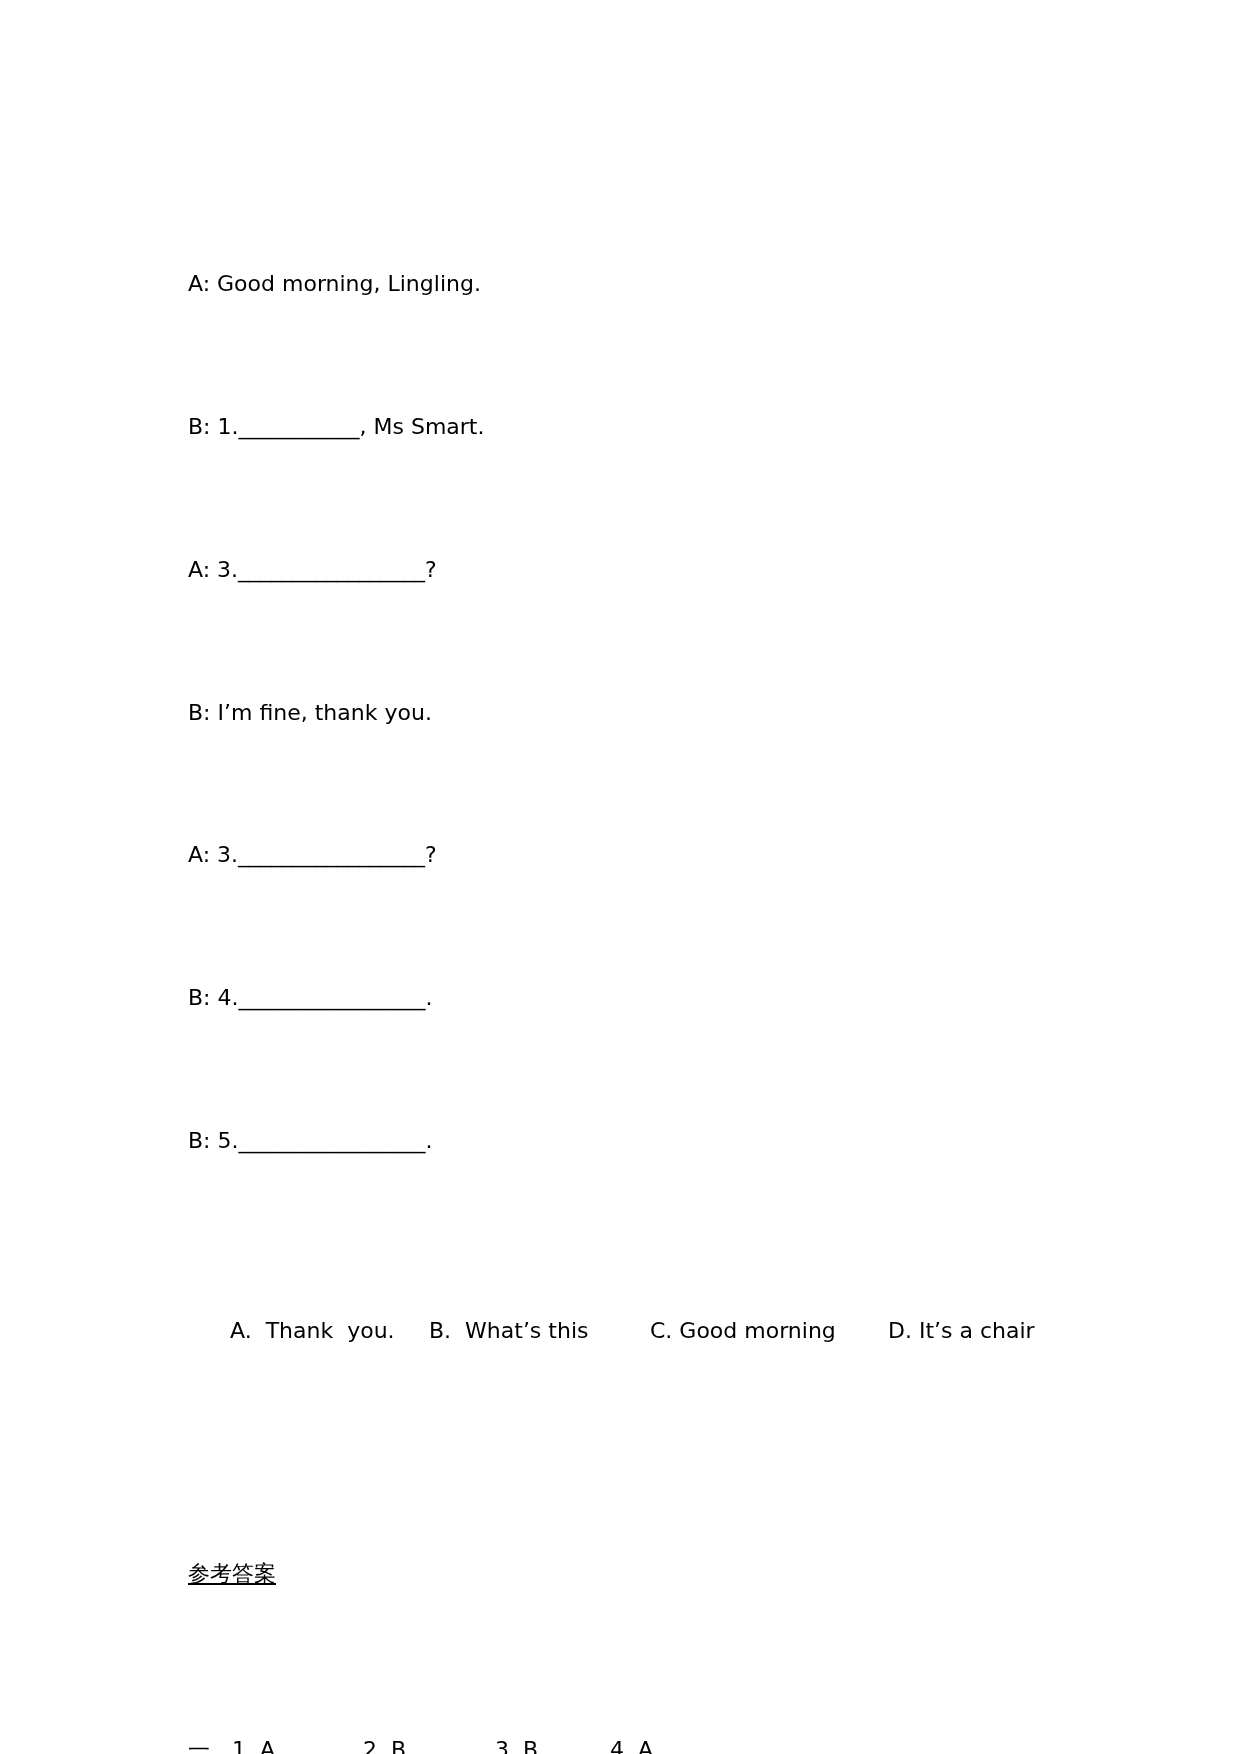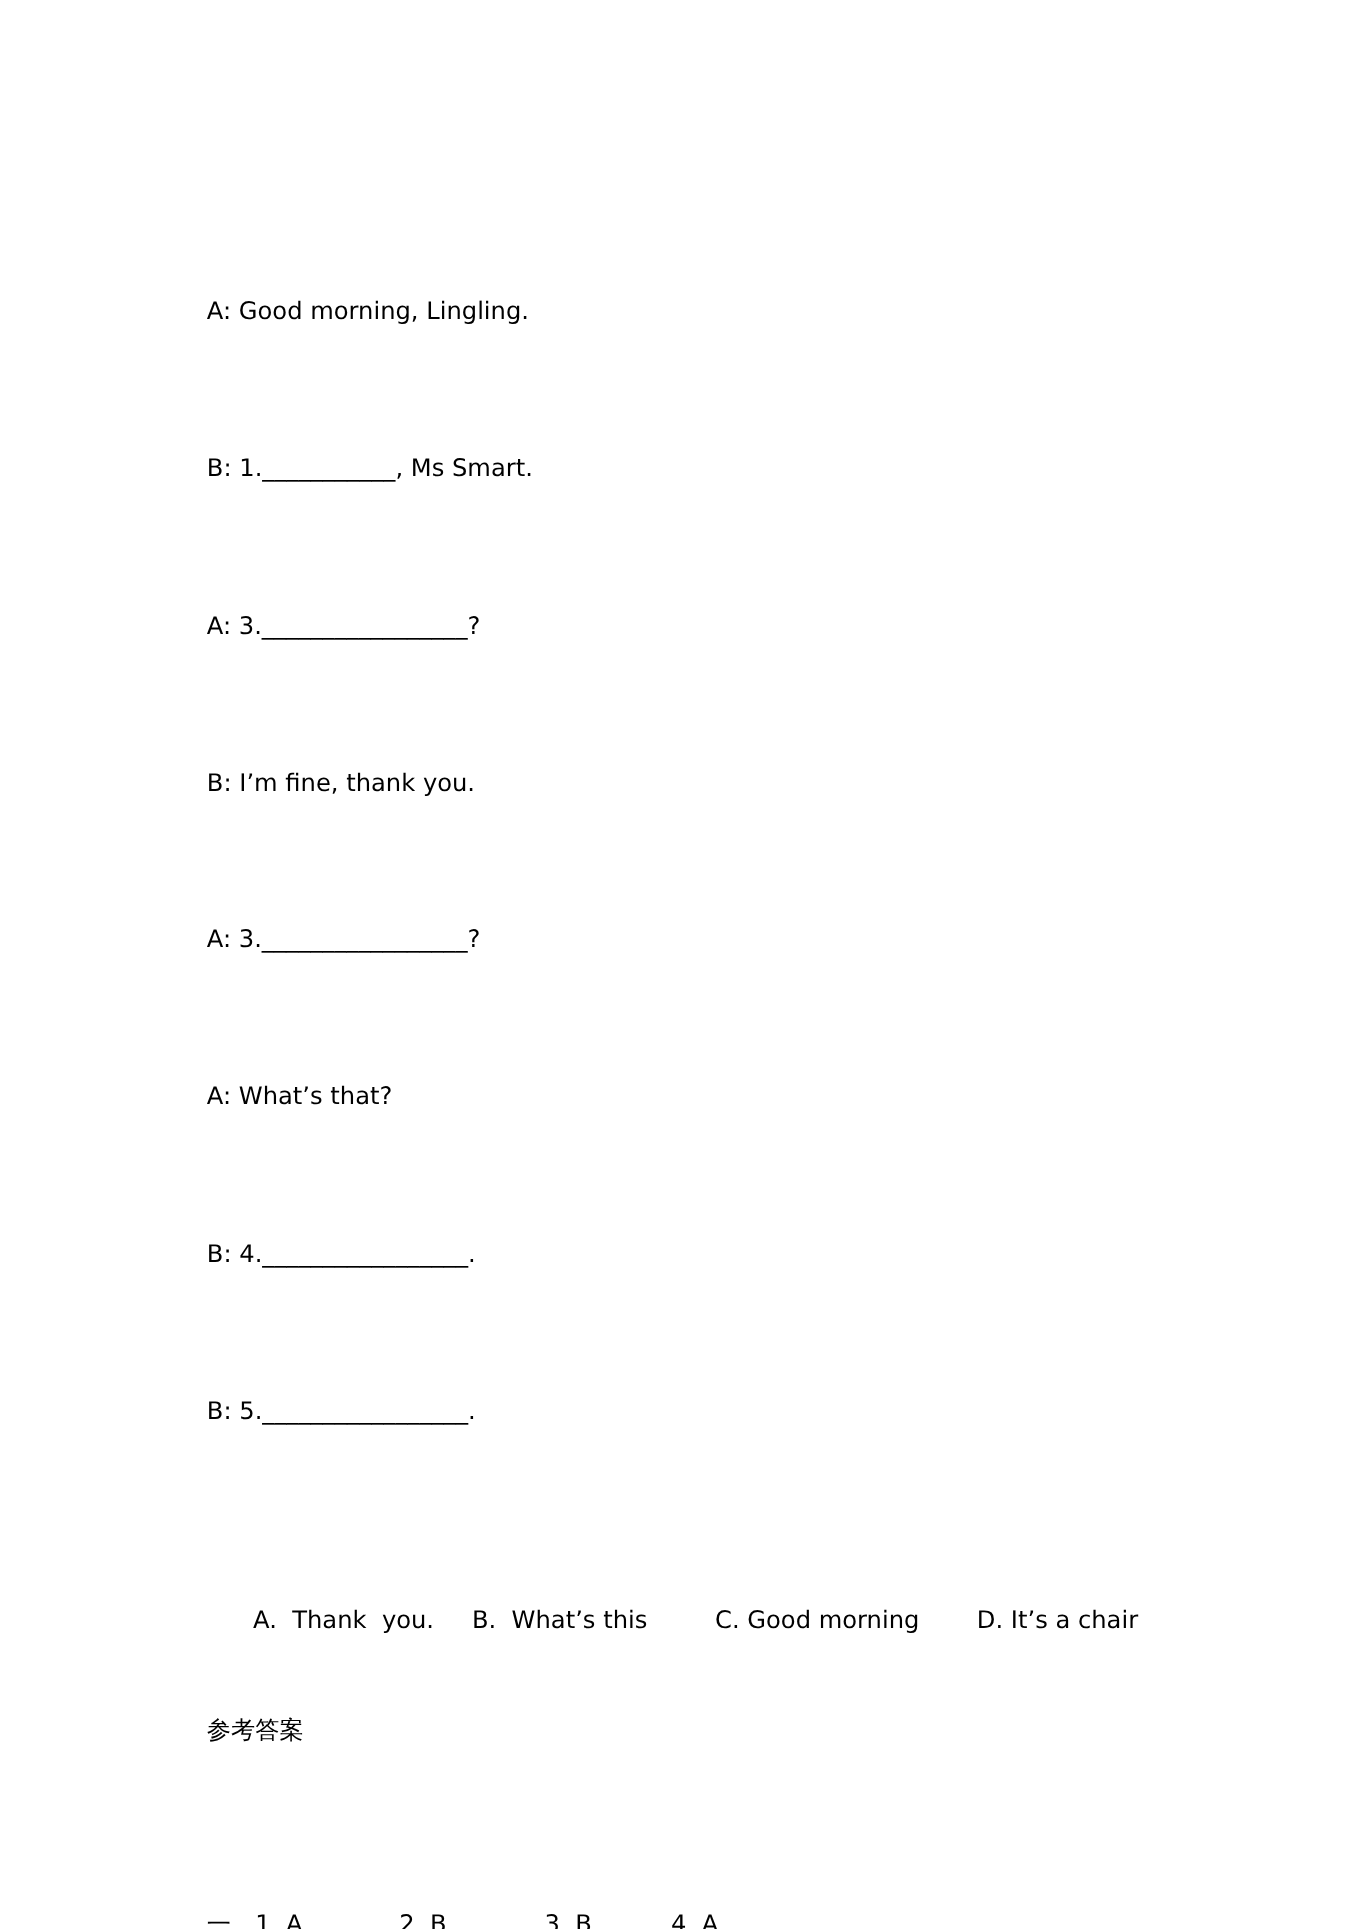--- a/index.html
+++ b/index.html
@@ -47,20 +47,21 @@
     position: absolute;
     left: 188px;
     top: 1445px;
     width: 800px;
     font-size: 22px;
     line-height: 44px;
     white-space: pre;
   }
   .ans-title {
     height: 44px;
+    text-decoration: underline;
   }
   .ans-row {
     position: relative;
     height: 44px;
   }
   .ans-row .ai {
     position: absolute;
     top: 0;
     white-space: pre;
   }
@@ -74,21 +75,20 @@
 <body>
 
 <div class="page">
 
   <section class="dialogue">
     <div class="line">A: Good morning, Lingling.</div>
     <div class="line">B: 1.___________, Ms Smart.</div>
     <div class="line">A: 3._________________?</div>
     <div class="line">B: I’m fine, thank you.</div>
     <div class="line">A: 3._________________?</div>
-    <div class="line">A: What’s that?</div>
     <div class="line">B: 4._________________.</div>
     <div class="line">B: 5._________________.</div>
 
     <div class="options-row">
       <span class="opt opt-a">A.  Thank  you.</span>
       <span class="opt opt-b">B.  What’s this</span>
       <span class="opt opt-c">C. Good morning</span>
       <span class="opt opt-d">D. It’s a chair</span>
     </div>
 

